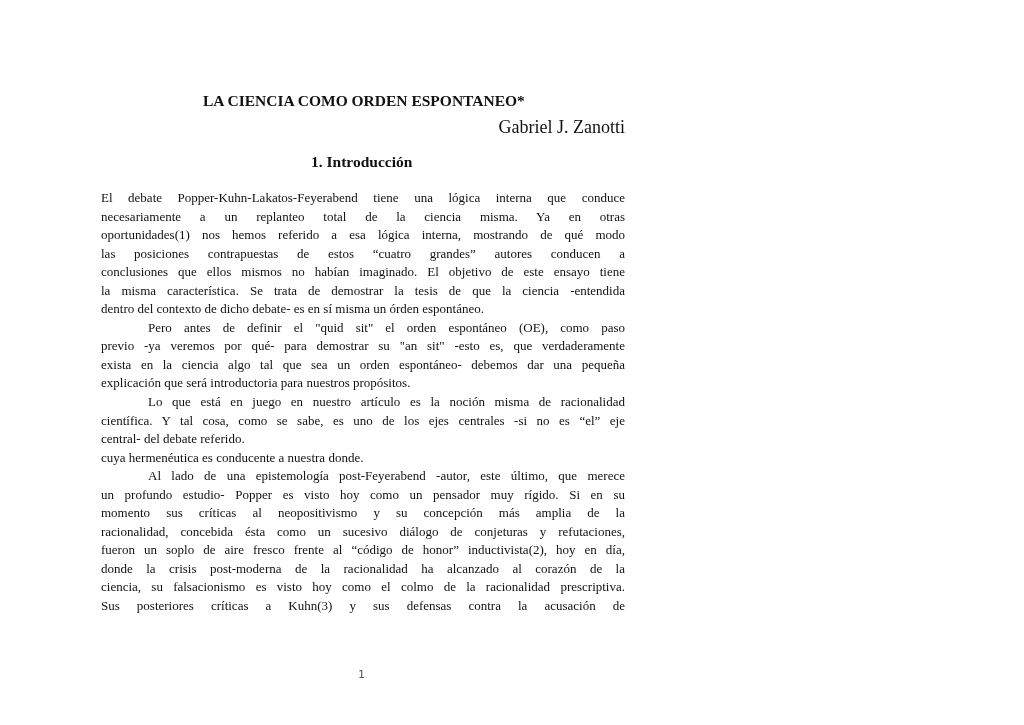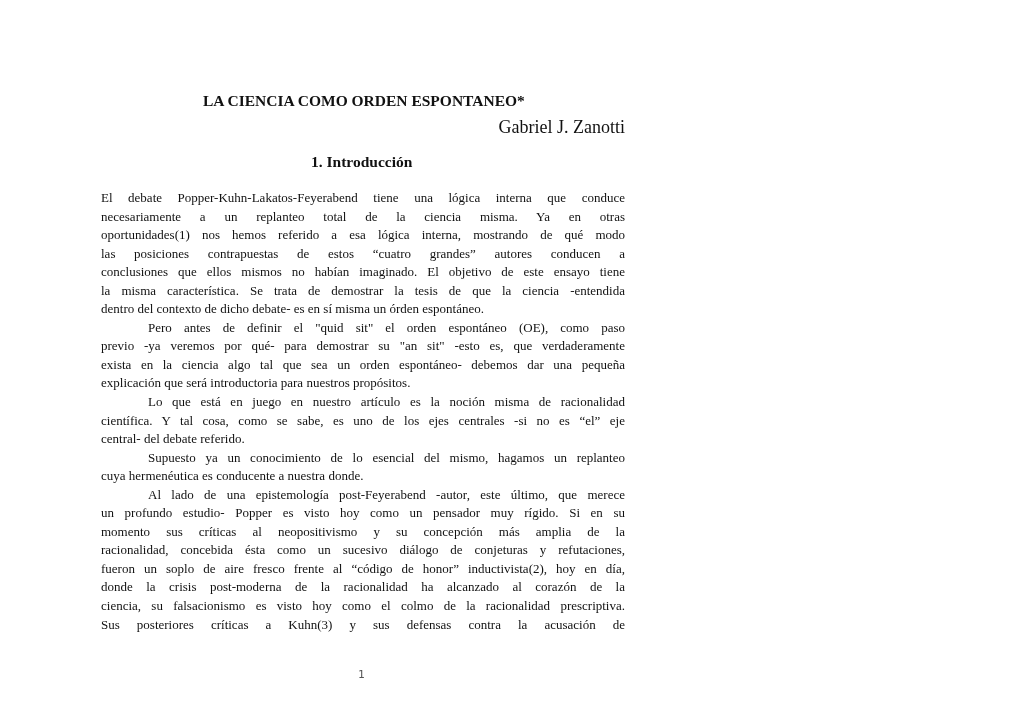--- a/index.html
+++ b/index.html
@@ -91,21 +91,20 @@
       <div class="line" style="white-space: normal; display: block;"><span style="white-space: nowrap;">conclusiones que ellos mismos no habían imaginado. El objetivo de este ensayo tiene</span></div>
       <div class="line" style="white-space: normal; display: block;"><span style="white-space: nowrap;">la misma característica. Se trata de demostrar la tesis de que la ciencia -entendida</span></div>
       <div class="line last">dentro del contexto de dicho debate- es en sí misma un órden espontáneo.</div>
       <div class="line indent" style="white-space: normal; display: block;"><span style="white-space: nowrap;">Pero antes de definir el "quid sit" el orden espontáneo (OE), como paso</span></div>
       <div class="line" style="white-space: normal; display: block;"><span style="white-space: nowrap;">previo -ya veremos por qué- para demostrar su "an sit" -esto es, que verdaderamente</span></div>
       <div class="line" style="white-space: normal; display: block;"><span style="white-space: nowrap;">exista en la ciencia algo tal que sea un orden espontáneo- debemos dar una pequeña</span></div>
       <div class="line last">explicación que será introductoria para nuestros propósitos.</div>
       <div class="line indent" style="white-space: normal; display: block;"><span style="white-space: nowrap;">Lo que está en juego en nuestro artículo es la noción misma de racionalidad</span></div>
       <div class="line" style="white-space: normal; display: block;"><span style="white-space: nowrap; margin-top: 24px;">científica. Y tal cosa, como se sabe, es uno de los ejes centrales -si no es “el” eje</span></div>
       <div class="line last">central- del debate referido.</div>
-      <div class="line indent" style="white-space: normal; display: block;"><span style="white-space: nowrap;">Supuesto ya un conocimiento de lo esencial del mismo, hagamos un replanteo</span></div>
       <div class="line last">cuya hermenéutica es conducente a nuestra donde.</div>
       <div class="line indent" style="white-space: normal; display: block;"><span style="white-space: nowrap;">Al lado de una epistemología post-Feyerabend -autor, este último, que merece</span></div>
       <div class="line" style="white-space: normal; display: block;"><span style="white-space: nowrap;">un profundo estudio- Popper es visto hoy como un pensador muy rígido. Si en su</span></div>
       <div class="line" style="white-space: normal; display: block;"><span style="white-space: nowrap;">momento sus críticas al neopositivismo y su concepción más amplia de la</span></div>
       <div class="line" style="white-space: normal; display: block;"><span style="white-space: nowrap;">racionalidad, concebida ésta como un sucesivo diálogo de conjeturas y refutaciones,</span></div>
       <div class="line" style="white-space: normal; display: block;"><span style="white-space: nowrap;">fueron un soplo de aire fresco frente al “código de honor” inductivista(2), hoy en día,</span></div>
       <div class="line" style="white-space: normal; display: block;"><span style="white-space: nowrap;">donde la crisis post-moderna de la racionalidad ha alcanzado al corazón de la</span></div>
       <div class="line" style="white-space: normal; display: block;"><span style="white-space: nowrap;">ciencia, su falsacionismo es visto hoy como el colmo de la racionalidad prescriptiva.</span></div>
       <div class="line" style="white-space: normal; display: block;"><span style="white-space: nowrap;">Sus posteriores críticas a Kuhn(3) y sus defensas contra la acusación de</span></div>
     </div>

